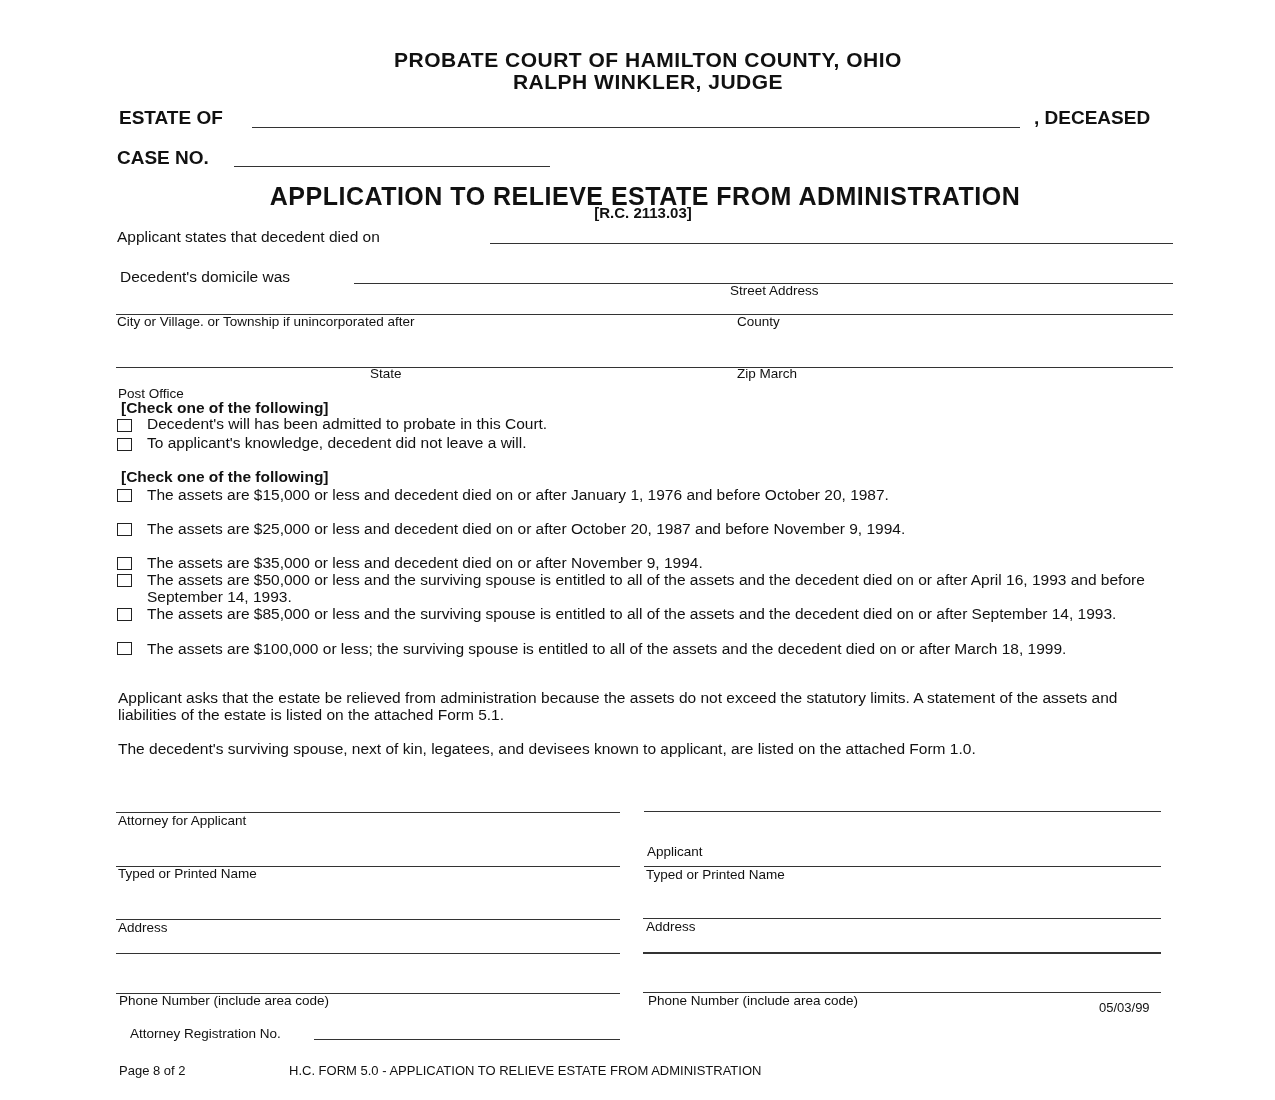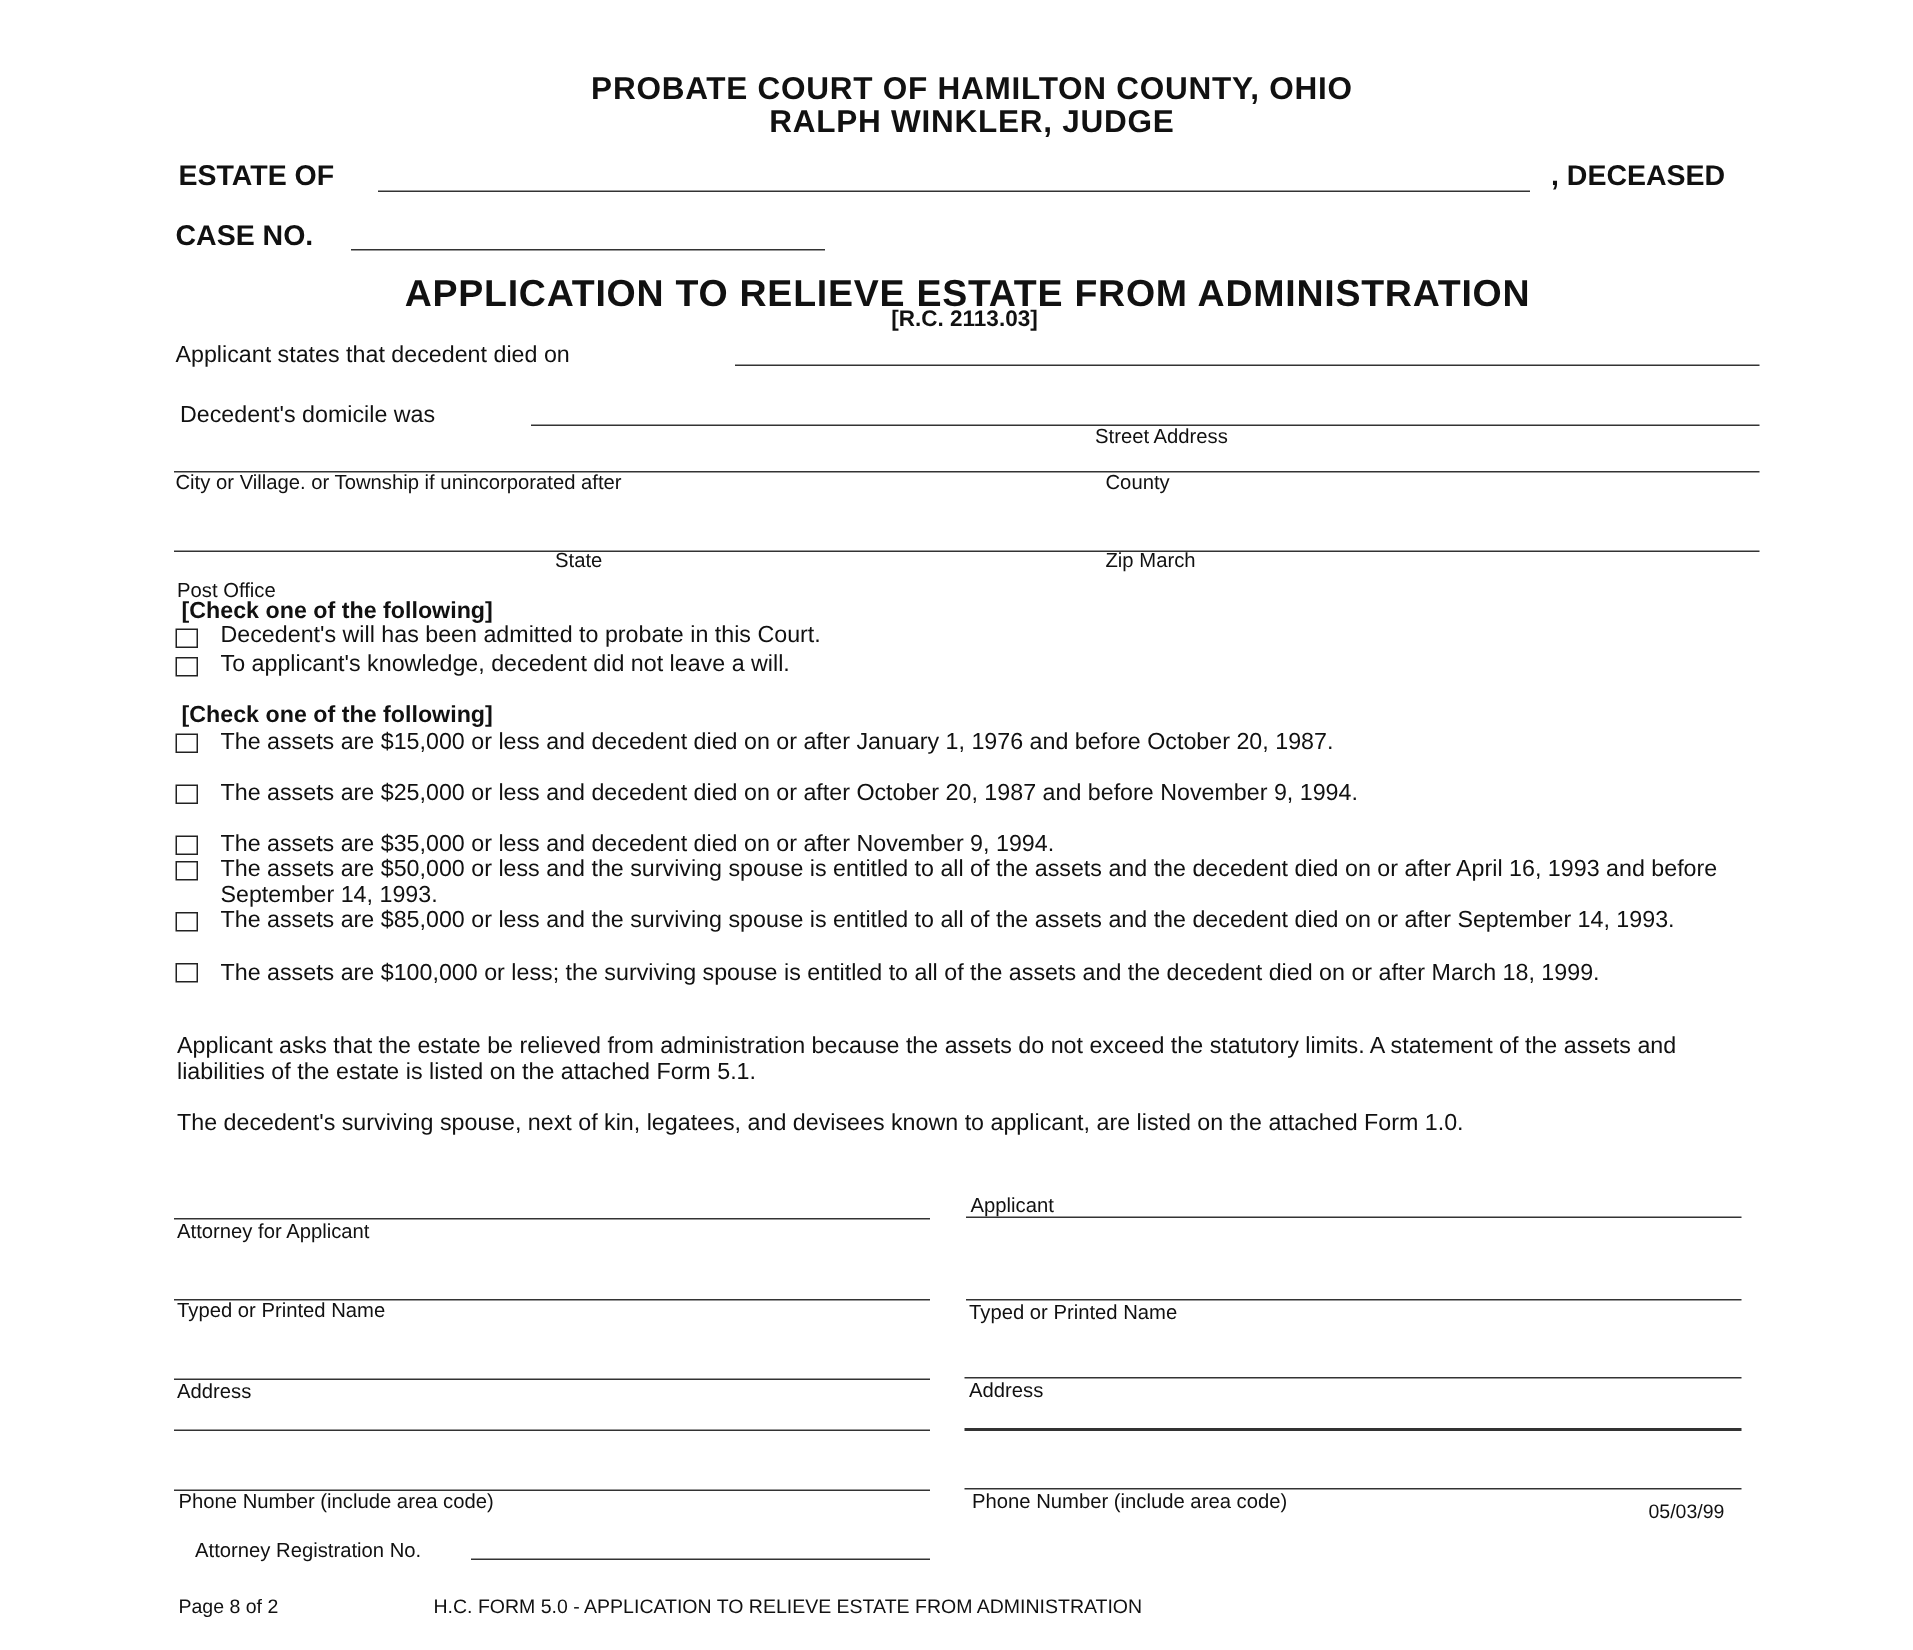--- a/index.html
+++ b/index.html
@@ -86,21 +86,21 @@
 <div class="abs small" style="left:118px; top:866px;">Typed or Printed Name</div>
 <div class="line" style="left:116px; top:919px; width:504px;"></div>
 <div class="abs small" style="left:118px; top:920px;">Address</div>
 <div class="line" style="left:116px; top:953px; width:504px;"></div>
 <div class="line" style="left:116px; top:993px; width:504px;"></div>
 <div class="abs small" style="left:119px; top:993px;">Phone Number (include area code)</div>
 <div class="abs small" style="left:130px; top:1026px;">Attorney Registration No.</div>
 <div class="line" style="left:314px; top:1039px; width:306px;"></div>
 
 <div class="line" style="left:644px; top:811px; width:517px;"></div>
-<div class="abs small" style="left:647px; top:796px;">Applicant</div>
+<div class="abs small" style="left:647px; top:844px;">Applicant</div>
 <div class="line" style="left:644px; top:866px; width:517px;"></div>
 <div class="abs small" style="left:646px; top:867px;">Typed or Printed Name</div>
 <div class="line" style="left:643px; top:918px; width:518px;"></div>
 <div class="abs small" style="left:646px; top:919px;">Address</div>
 <div class="line" style="left:643px; top:952px; width:518px; border-top-width:2px;"></div>
 <div class="line" style="left:643px; top:992px; width:518px;"></div>
 <div class="abs small" style="left:648px; top:993px;">Phone Number (include area code)</div>
 
 <div class="abs footer" style="left:119px; top:1063px;">Page 8 of 2</div>
 <div class="abs footer" style="left:289px; top:1063px;">H.C. FORM 5.0 - APPLICATION TO RELIEVE ESTATE FROM ADMINISTRATION</div>

